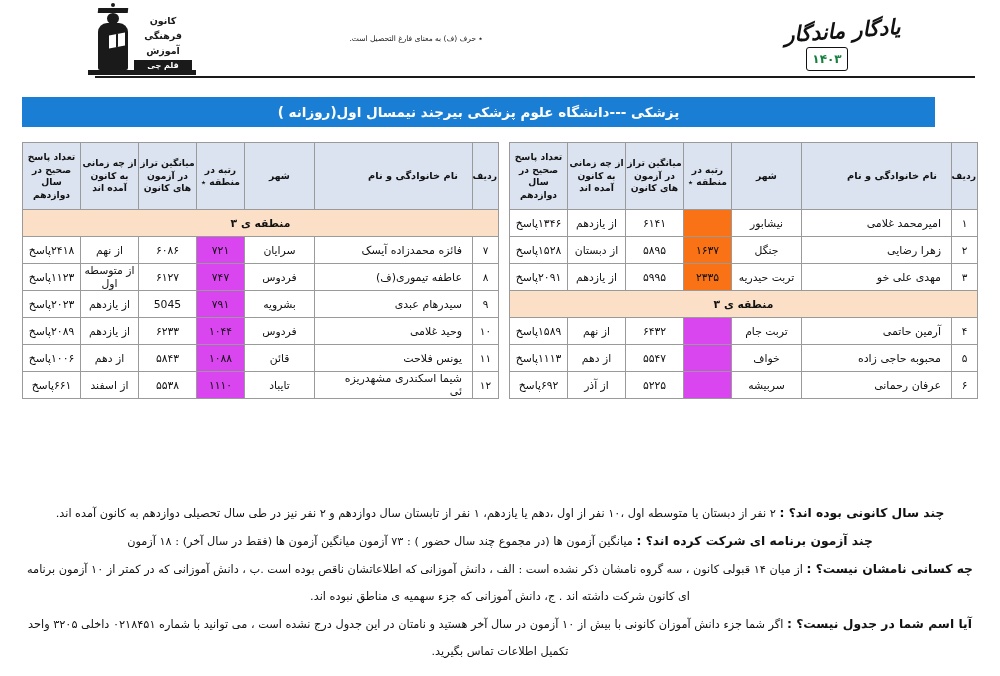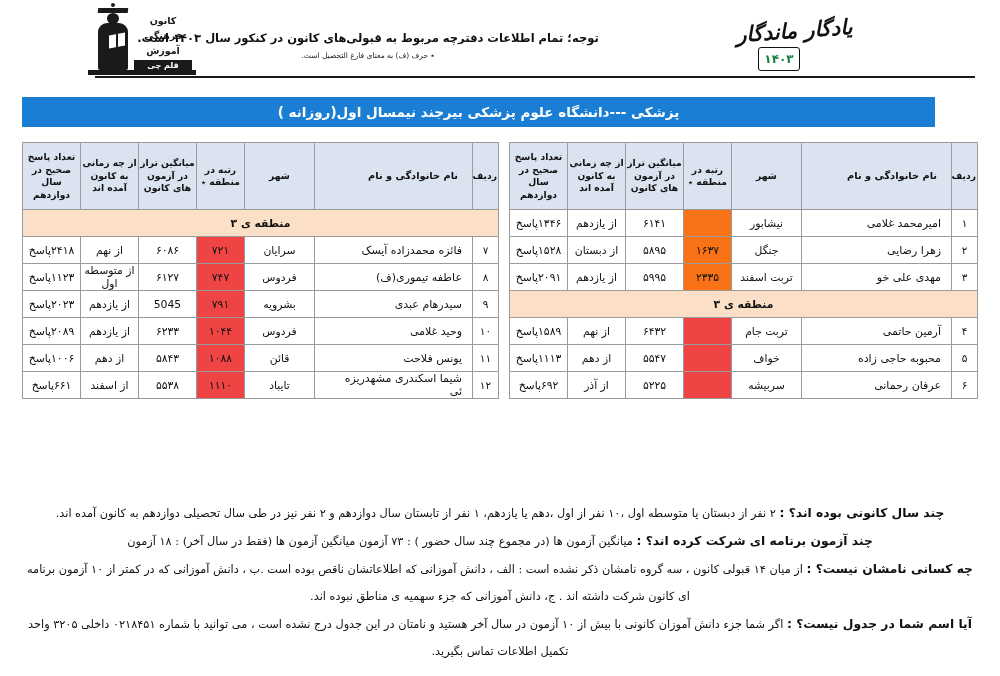--- a/index.html
+++ b/index.html
@@ -15,20 +15,21 @@
     position: relative;
     overflow: hidden;
   }
 
   
   .page-header {
     position: absolute;
     top: 0; left: 0;
     width: 868px;
     height: 88px;
+    padding-left: 48px;
   }
   .header-rule {
     position: absolute;
     left: 95px;
     top: 76px;
     width: 880px;
     height: 2px;
     background: #1a1a1a;
   }
 
@@ -252,21 +253,21 @@
   .acc-table td.c-index { font-size: 10.5px; }
   .region-row td {
     font-size: 12.5px;
     font-weight: bold;
     height: 25px;
     letter-spacing: 0.5px;
   }
   .region-2 td { background: #cfe2b0; }
   .region-3 td { background: #fbdfc6; }
   td.rank-cell-r2 { background: #f97316; }
-  td.rank-cell-r3 { background: #ef4444; }
+  td.rank-cell-r3 { background: #d946ef; }
 
   
   col.w-radif   { width: 26px; }
   col.w-name    { width: 150px; }
   col.w-city    { width: 70px; }
   col.w-rank    { width: 48px; }
   col.w-taraz   { width: 58px; }
   col.w-since   { width: 58px; }
   col.w-answers { width: 58px; }
   .left-table col.w-name { width: 158px; }
@@ -310,21 +311,20 @@
     <div class="logo-words">
       <div class="logo-word">کانون</div>
       <div class="logo-word">فرهنگی</div>
       <div class="logo-word">آموزش</div>
       <div class="logo-word inv">قلم چی</div>
     </div>
     <div class="logo-base"></div>
   </div>
 
   <div class="header-note">
-    <div class="header-note-main">توجه؛ تمام اطلاعات دفترچه مربوط به قبولی‌های کانون در کنکور سال ۱۴۰۳ است.</div>
     <div class="header-note-sub">٭ حرف (ف) به معنای فارغ التحصیل است.</div>
   </div>
 
   <div class="brand-badge">
     <div class="brand-script">یادگار ماندگار</div>
     <div class="brand-year">۱۴۰۳</div>
   </div>
 
   <div class="header-rule"></div>
 </div>
@@ -371,21 +371,21 @@
           <td class="c-name">زهرا رضایی</td>
           <td>جنگل</td>
           <td class="rank-cell-r2">۱۶۳۷</td>
           <td>۵۸۹۵</td>
           <td>از دبستان</td>
           <td>۱۵۲۸پاسخ</td>
         </tr>
         <tr>
           <td class="c-index">۳</td>
           <td class="c-name">مهدی علی خو</td>
-          <td>تربت اسفند</td>
+          <td>تربت حیدریه</td>
           <td class="rank-cell-r2">۲۳۳۵</td>
           <td>۵۹۹۵</td>
           <td>از یازدهم</td>
           <td>۲۰۹۱پاسخ</td>
         </tr>
         <tr class="region-row region-3">
           <td colspan="7">منطقه ی ۳</td>
         </tr>
         <tr>
           <td class="c-index">۴</td>

